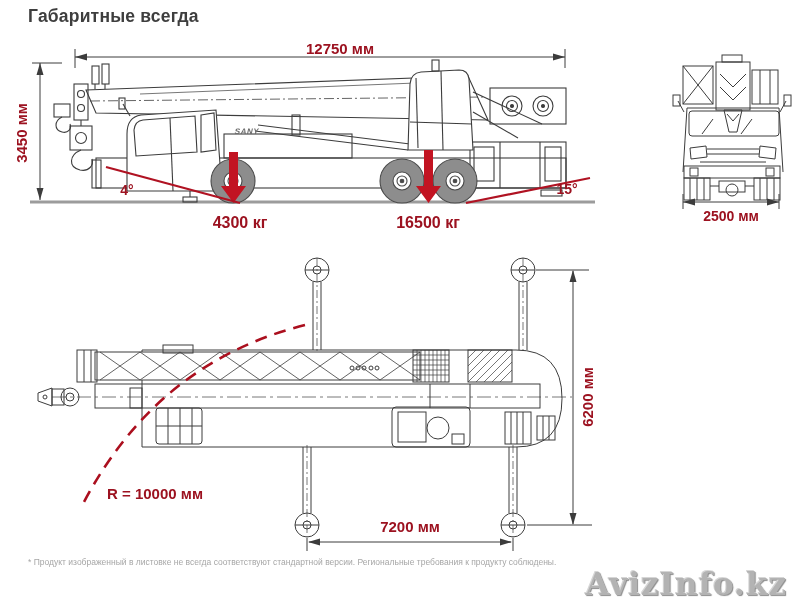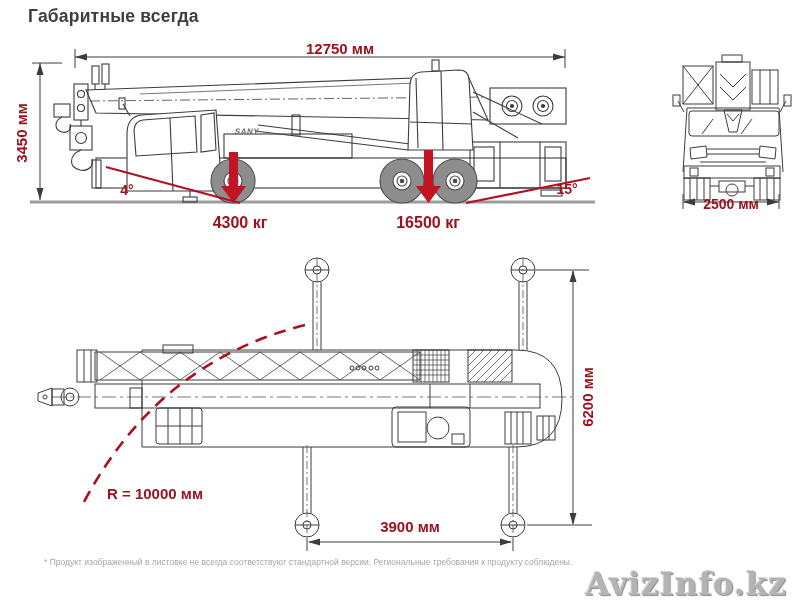--- a/index.html
+++ b/index.html
@@ -3,21 +3,21 @@
 <meta charset="utf-8">
 <style>
   *{margin:0;padding:0;box-sizing:border-box}
   html,body{width:795px;height:600px}
   body{position:relative;background:#fff;font-family:"Liberation Sans",sans-serif;overflow:hidden}
   svg.artwork{position:absolute;left:0;top:0}
   .page-title{position:absolute;left:28px;top:6px;font-size:17.5px;font-weight:bold;color:#3e3e3e;letter-spacing:.2px;white-space:nowrap}
   .red-label{position:absolute;color:#9c1220;font-weight:bold;white-space:nowrap;transform:translateX(-50%)}
   .red-label.rot{transform:translate(-50%,-50%) rotate(-90deg)}
   .brand-label{position:absolute;left:247px;top:127px;transform:translateX(-50%) skewX(-12deg);font-size:8px;font-weight:bold;color:#6a6a6a;letter-spacing:.5px}
-  .footnote{position:absolute;left:44px;top:556px;width:540px;font-size:8.5px;line-height:13px;color:#a6a6a6}
+  .footnote{position:absolute;left:28px;top:556px;width:540px;font-size:8.5px;line-height:13px;color:#a6a6a6}
   .footnote .l2{padding-left:9px}
   .watermark{position:absolute;right:8px;top:566px;font-family:"DejaVu Serif",serif;font-size:31px;font-weight:bold;color:#b3b3b3;letter-spacing:1px;text-shadow:-1px -1px 0 #d6d6d6,1px 1px 1px #8d8d8d;white-space:nowrap}
 </style>
 </head>
 <body>
 
 <svg class="artwork" width="795" height="600" viewBox="0 0 795 600" xmlns="http://www.w3.org/2000/svg">
 
   <g>
     <line x1="30" y1="202" x2="595" y2="202" stroke="#9c9c9c" stroke-width="3"></line>
@@ -315,24 +315,24 @@
 </svg>
 
 <div class="page-title">Габаритные всегда</div>
 
 <div class="red-label" style="left:340px;top:40px;font-size:15px">12750 мм</div>
 <div class="red-label rot" style="left:21px;top:133px;font-size:15px">3450 мм</div>
 <div class="red-label" style="left:127px;top:182px;font-size:14px">4°</div>
 <div class="red-label" style="left:567px;top:181px;font-size:14px">15°</div>
 <div class="red-label" style="left:240px;top:214px;font-size:16px">4300 кг</div>
 <div class="red-label" style="left:428px;top:214px;font-size:16px">16500 кг</div>
-<div class="red-label" style="left:731px;top:196px;font-size:14px">2500 мм</div>
+<div class="red-label" style="left:731px;top:208px;font-size:14px">2500 мм</div>
 <div class="red-label rot" style="left:587px;top:397px;font-size:15px">6200 мм</div>
 <div class="red-label" style="left:155px;top:485px;font-size:15px">R = 10000 мм</div>
-<div class="red-label" style="left:410px;top:518px;font-size:15px">3900 мм</div>
+<div class="red-label" style="left:410px;top:518px;font-size:15px">7200 мм</div>
 
 <div class="brand-label">SANY</div>
 
 <div class="footnote">
   <div class="l1">* Продукт изображенный в листовке не всегда соответствуют стандартной версии. Региональные требования к продукту соблюдены.</div>
 </div>
 
 <div class="watermark">AvizInfo.kz</div>
 
 </body></html>

